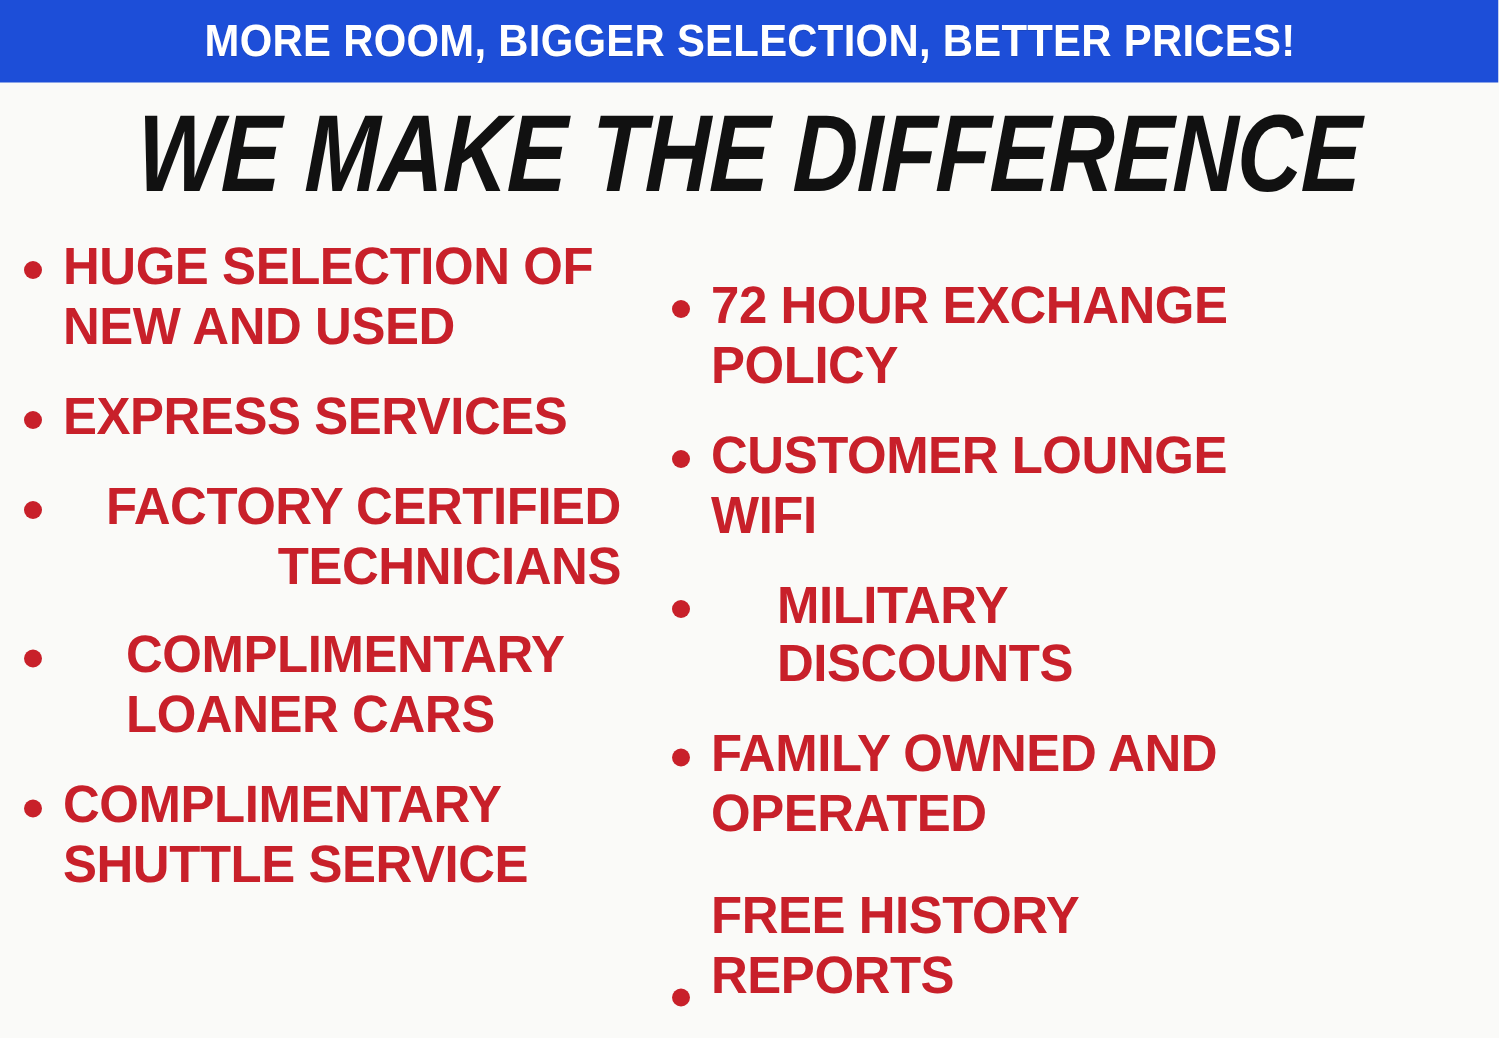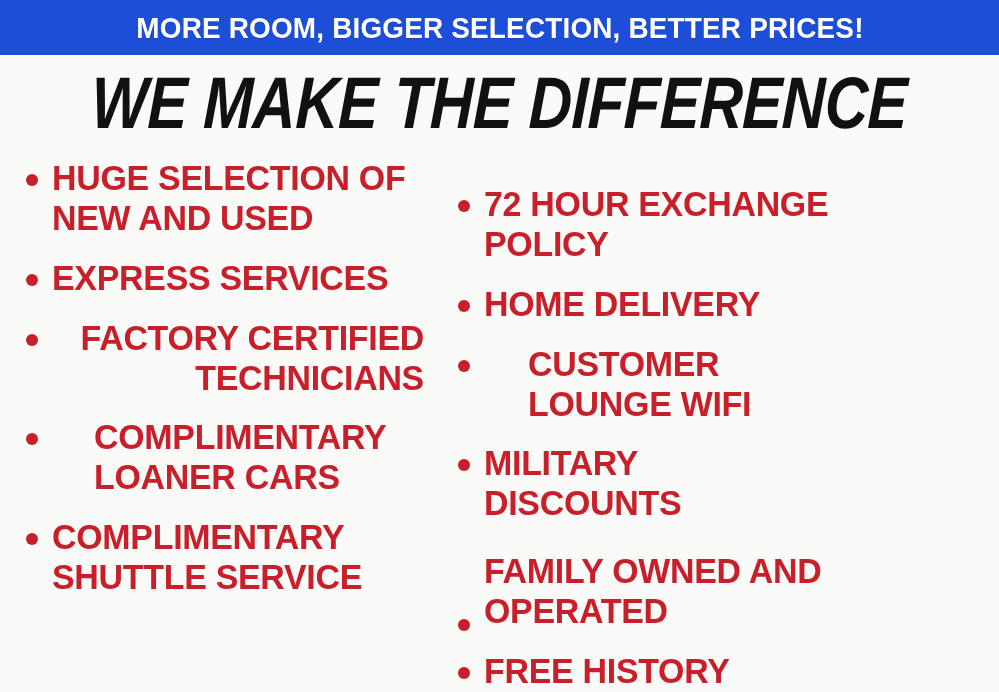--- a/index.html
+++ b/index.html
@@ -59,21 +59,21 @@
     line-height: 1;
     letter-spacing: -0.5px;
     transform: scaleX(0.82) skewX(-2deg);
     transform-origin: center center;
     white-space: nowrap;
   }
 
   
   #columns {
     position: absolute;
-    left: 12px;
+    left: 2px;
     top: 158px;
     width: 838px;
     height: 534px;
     display: flex;
     box-sizing: border-box;
   }
   .column {
     box-sizing: border-box;
   }
   #left-column {
@@ -167,24 +167,20 @@
 
   </div>
 
   <div class="column" id="right-column">
 
     <div class="bullet-item">
       <span class="bullet-dot"></span>
       <span class="bullet-label">72 HOUR EXCHANGE POLICY</span>
     </div>
 
-    <div class="bullet-item">
-      <span class="bullet-dot"></span>
-      <span class="bullet-label">HOME DELIVERY</span>
-    </div>
 
     <div class="bullet-item">
       <span class="bullet-dot"></span>
       <span class="bullet-label">CUSTOMER LOUNGE WIFI</span>
     </div>
 
     <div class="bullet-item">
       <span class="bullet-dot"></span>
       <span class="bullet-label">MILITARY DISCOUNTS</span>
     </div>

